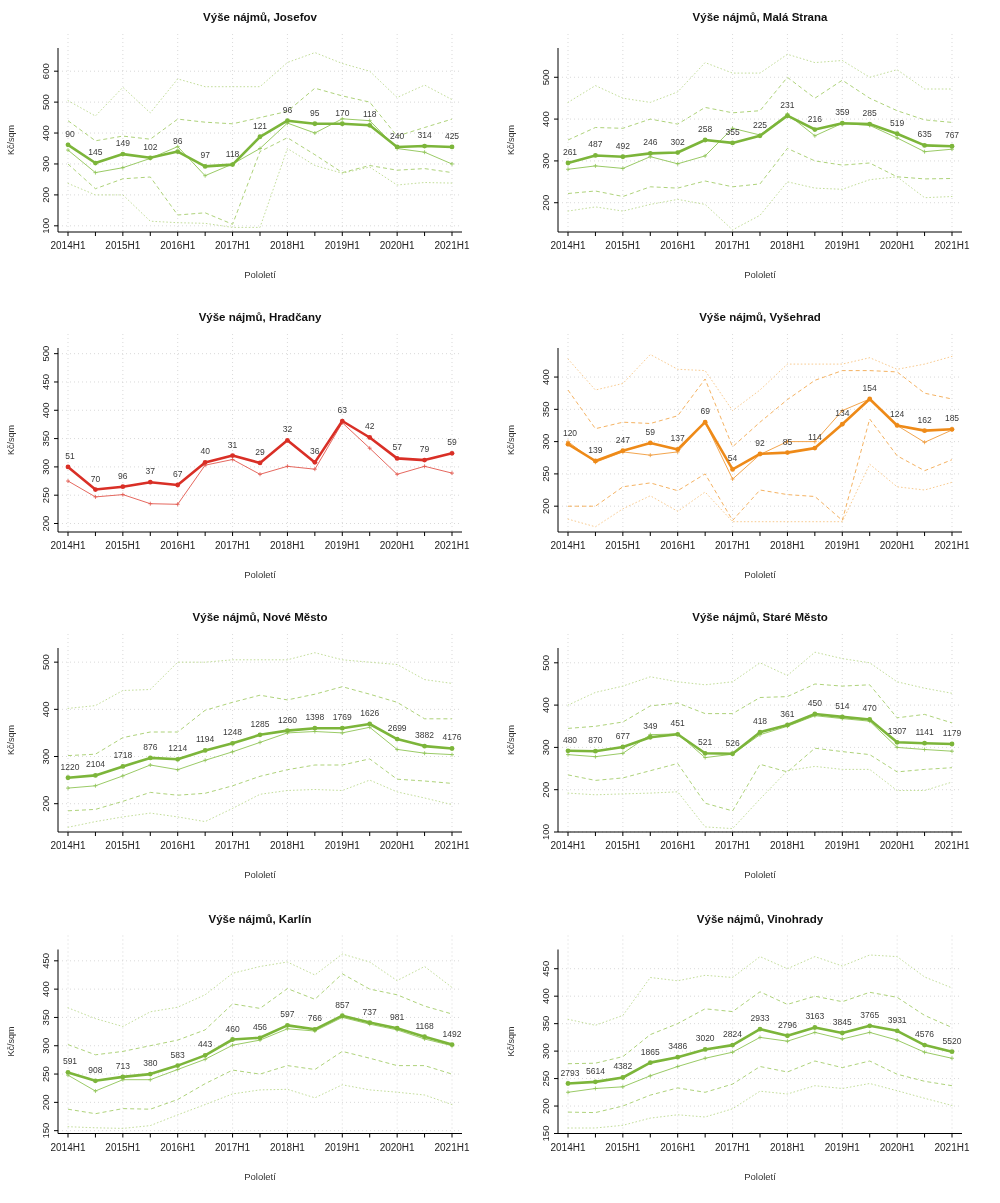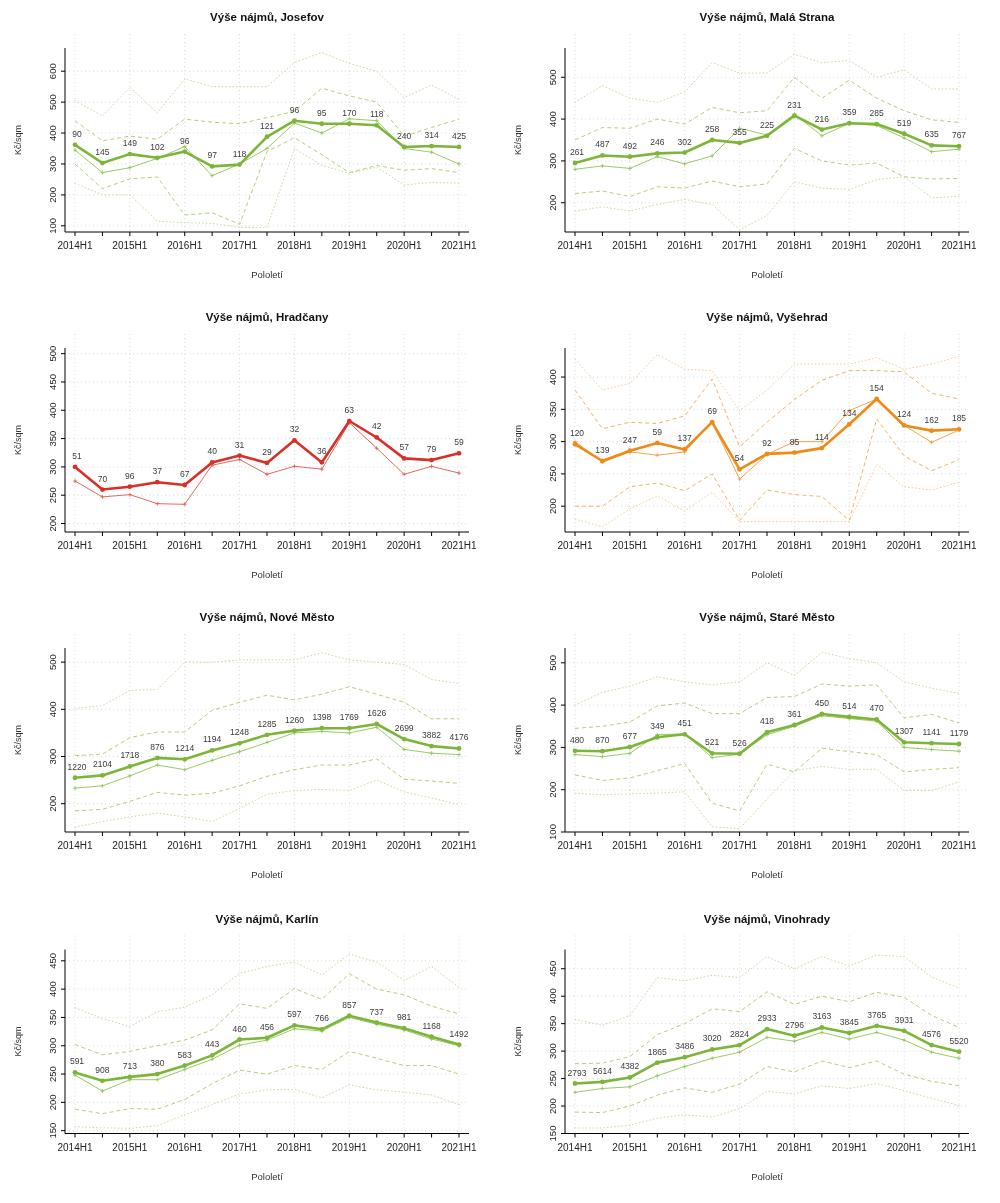--- a/index.html
+++ b/index.html
@@ -1,18 +1,18 @@
 <!DOCTYPE html>
 <html><head>
 <meta charset="utf-8">
 <style>
   html,body{margin:0;padding:0;background:#ffffff;}
   body{width:1000px;height:1203px;font-family:"Liberation Sans",sans-serif;}
   .grid{display:grid;grid-template-columns:500px 500px;grid-template-rows:300px 300px 300px 303px;width:1000px;height:1203px;}
-  .cell{position:relative;overflow:hidden;margin-left:7px;}
+  .cell{position:relative;overflow:hidden;}
   svg{display:block;}
   text{font-family:"Liberation Sans","DejaVu Sans",sans-serif;}
 </style>
 </head>
 <body>
 
 <div class="grid">
   <div class="cell">
       <svg viewBox="0 0 500 300" width="500" height="100%">
         <g stroke="#c9c9c9" stroke-width="0.7" stroke-dasharray="1,3">

